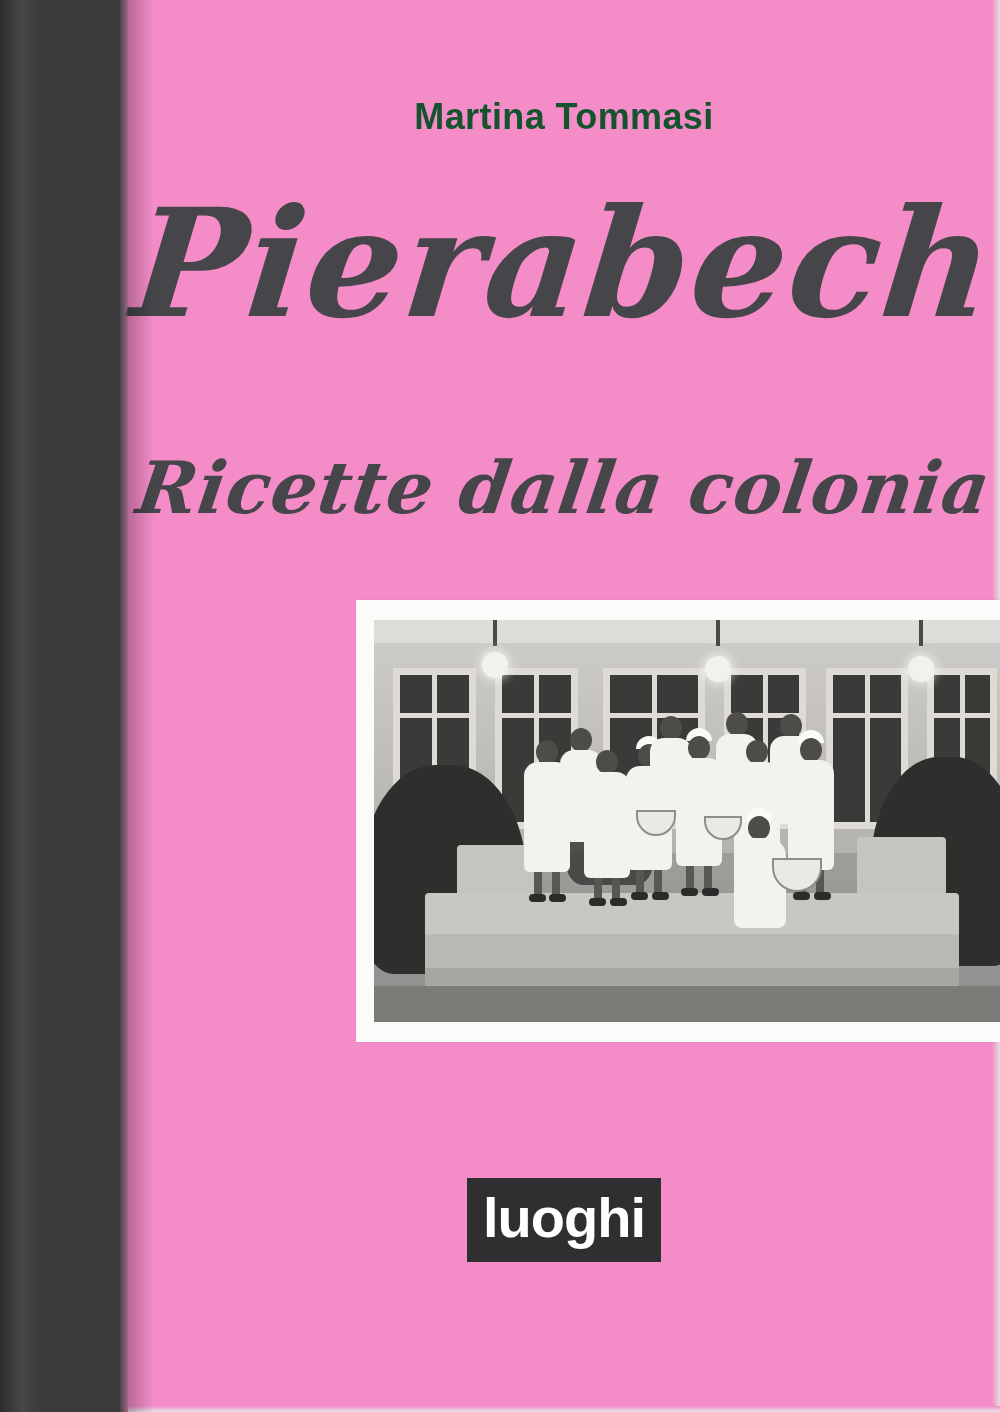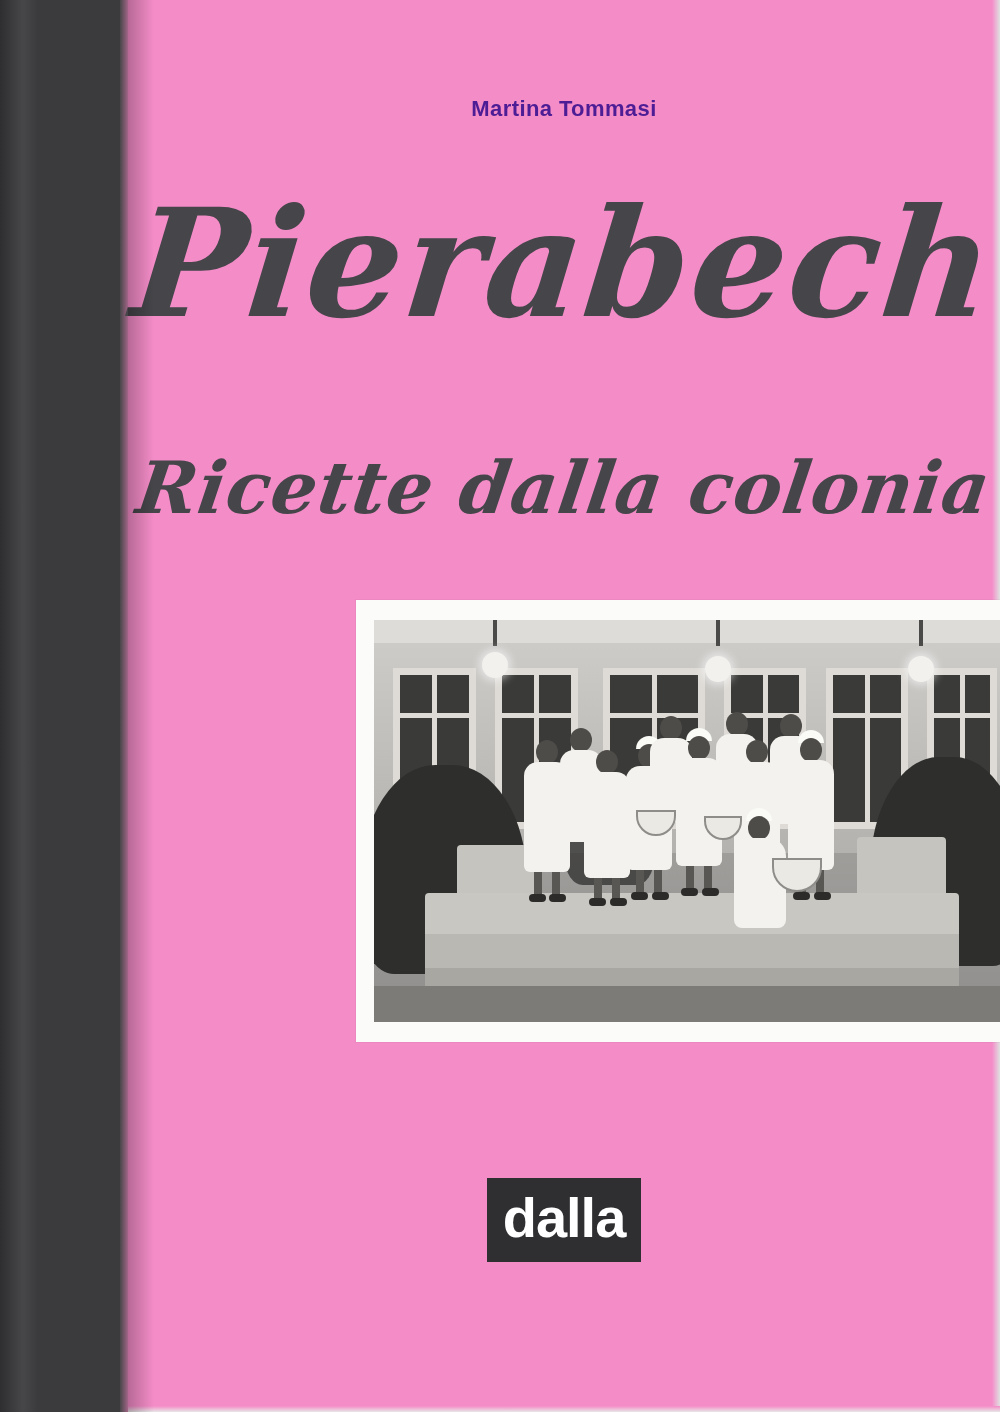--- a/index.html
+++ b/index.html
@@ -74,23 +74,23 @@
     height: 6px;
     background: linear-gradient(to bottom, #f48cc8, #e8e8e8);
   }
 
   .author {
     position: absolute;
     top: 96px;
     left: 0;
     right: 0;
     text-align: center;
-    font-size: 22px;
+    font-size: 36px;
     font-weight: bold;
-    color: #4c1d95;
+    color: #14532d;
     letter-spacing: .4px;
   }
 
   .title {
     position: absolute;
     top: 185px;
     left: 0;
     right: 0;
     text-align: center;
     font-family: "DejaVu Serif", serif;
@@ -421,18 +421,18 @@
         <div class="ph-cap" style="left:372px; top:188px;"></div>
         <div class="ph-head" style="left:374px; top:196px;"></div>
         <div class="ph-person" style="left:360px; top:218px; width:52px; height:90px; border-radius:18px 18px 8px 8px;"></div>
         <div class="ph-bowl" style="left:398px; top:238px;"></div>
         <div class="ph-bowl" style="left:262px; top:190px; width:36px; height:22px;"></div>
         <div class="ph-bowl" style="left:330px; top:196px; width:34px; height:20px;"></div>
       </div>
     </div>
 
     <div class="logo-block">
-      <div class="logo-mark">dalla</div>
+      <div class="logo-mark">luoghi</div>
     </div>
   </div>
 
   <div class="page-shadow"></div>
 </div>
 
 </body></html>

